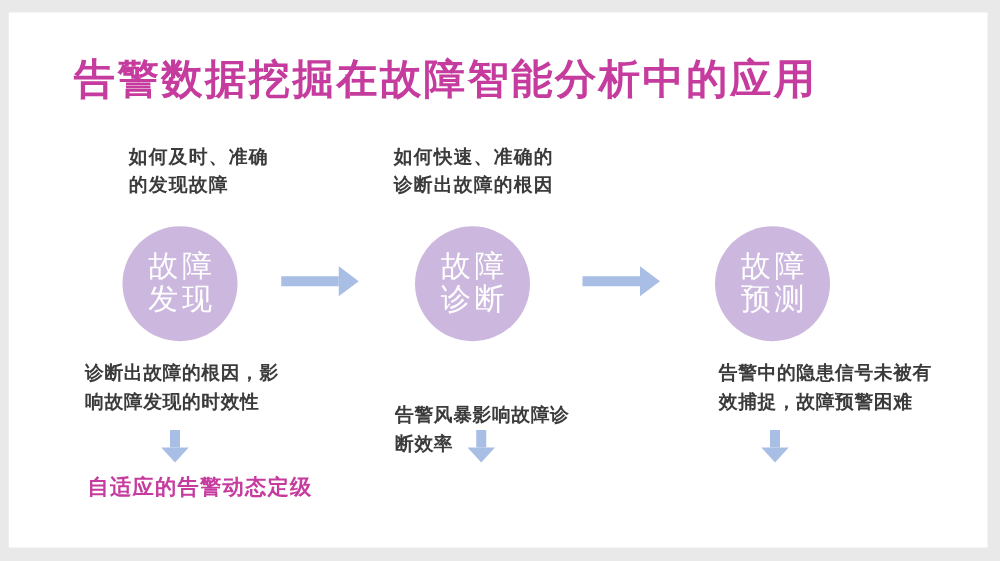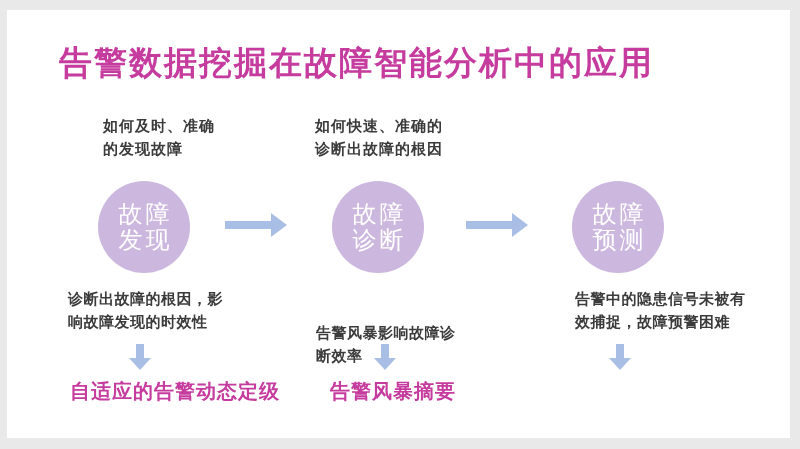--- a/index.html
+++ b/index.html
@@ -17,21 +17,21 @@
   .stage{position:relative;width:800px;height:449px;background:var(--frame);overflow:hidden;padding-left:36px;}
   .slide{position:absolute;left:7px;top:10px;width:783px;height:428px;background:var(--slide);}
   .title{
     position:absolute;left:52px;top:34px;
     font-size:33px;font-weight:bold;letter-spacing:2px;
     color:var(--title);line-height:1.15;white-space:nowrap;
   }
   .txt{position:absolute;white-space:pre-line;color:var(--body);}
   .question{font-size:15px;line-height:23px;letter-spacing:1px;font-weight:600;}
   .problem{font-size:15px;line-height:23px;letter-spacing:0.5px;font-weight:600;}
-  .solution{position:absolute;font-size:20px;font-weight:bold;letter-spacing:1px;color:var(--solution);white-space:nowrap;}
+  .solution{position:absolute;font-size:17px;font-weight:bold;letter-spacing:1px;color:var(--solution);white-space:nowrap;}
   .circle{
     position:absolute;width:92px;height:92px;border-radius:50%;
     background:var(--circle);display:flex;align-items:center;justify-content:center;
   }
   .circle .label{
     white-space:pre-line;text-align:center;color:var(--circle-text);
     font-size:24px;line-height:26px;letter-spacing:3px;padding-left:3px;
   }
   .arrow-right{position:absolute;width:62px;height:24px;}
   .arrow-right .shaft{position:absolute;left:0;top:8px;width:46px;height:8px;background:var(--arrow);}
@@ -95,21 +95,20 @@
     <div class="circle c2">
       <div class="label">故障
 诊断</div>
     </div>
     <div class="txt problem p2">告警风暴影响故障诊
 断效率</div>
     <div class="arrow-down d2">
       <div class="shaft"></div>
       <div class="head"></div>
     </div>
-    <div class="solution s2">告警风暴摘要</div>
 
     <div class="arrow-right ar2">
       <div class="shaft"></div>
       <div class="head"></div>
     </div>
 
     <div class="circle c3">
       <div class="label">故障
 预测</div>
     </div>

